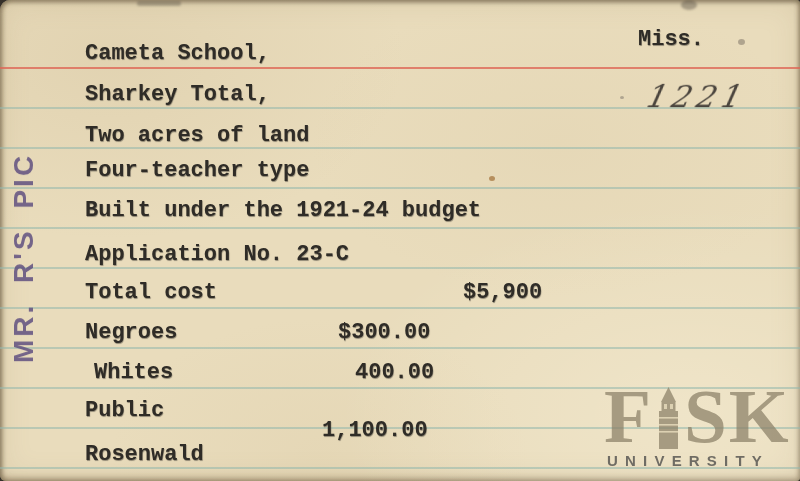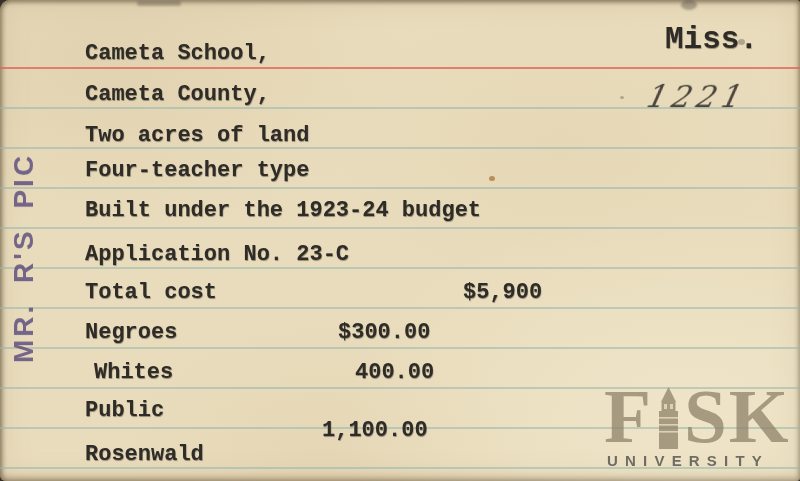--- a/index.html
+++ b/index.html
@@ -48,21 +48,21 @@
     position:absolute;
     font-family:"Liberation Mono",monospace;
     font-weight:bold;
     font-size:22px;line-height:30px;
     color:#2f2c27;
     text-shadow:0.5px 0.6px 0.7px rgba(47,44,39,.45);
     white-space:pre;
     letter-spacing:0;
   }
   .t-school {left:85px; top:39px;}
-  .t-state  {left:665px;top:25px;font-size:31px;}
+  .t-state  {left:638px;top:25px;font-size:22px;}
   .t-county {left:85px; top:80px;}
   .t-fact0  {left:85px; top:121px;}
   .t-fact1  {left:85px; top:156px;}
   .t-fact2  {left:85px; top:196px;}
   .t-fact3  {left:85px; top:240px;}
   .t-total-label{left:85px; top:278px;}
   .t-total-amt {left:463px;top:278px;}
   .t-f0-label{left:85px;top:318px;} .t-f0-amt{left:338px;top:318px;}
   .t-f1-label{left:94px;top:358px;} .t-f1-amt{left:355px;top:358px;}
   .t-f2-label{left:85px;top:396px;} .t-f2-amt{left:314px;top:396px;}
@@ -124,26 +124,26 @@
 
 <div class="card">
 
   <div class="paper-texture"></div>
 
   <div class="red-rule"></div>
   <div class="blue-rules"></div>
 
   <div class="typed t-school">Cameta School,</div>
   <div class="typed t-state">Miss.</div>
-  <div class="typed t-county">Cameta County,</div>
+  <div class="typed t-county">Sharkey Total,</div>
   <div class="handwritten">1221</div>
 
   <div class="typed t-fact0">Two acres of land</div>
   <div class="typed t-fact1">Four-teacher type</div>
-  <div class="typed t-fact2">Built under the 1923-24 budget</div>
+  <div class="typed t-fact2">Built under the 1921-24 budget</div>
   <div class="typed t-fact3">Application No. 23-C</div>
 
   <div class="typed t-total-label">Total cost</div>
   <div class="typed t-total-amt">$5,900</div>
 
   <div class="typed t-f0-label">Negroes</div>
   <div class="typed t-f0-amt">$300.00</div>
   <div class="typed t-f1-label">Whites</div>
   <div class="typed t-f1-amt">400.00</div>
   <div class="typed t-f2-label">Public</div>

